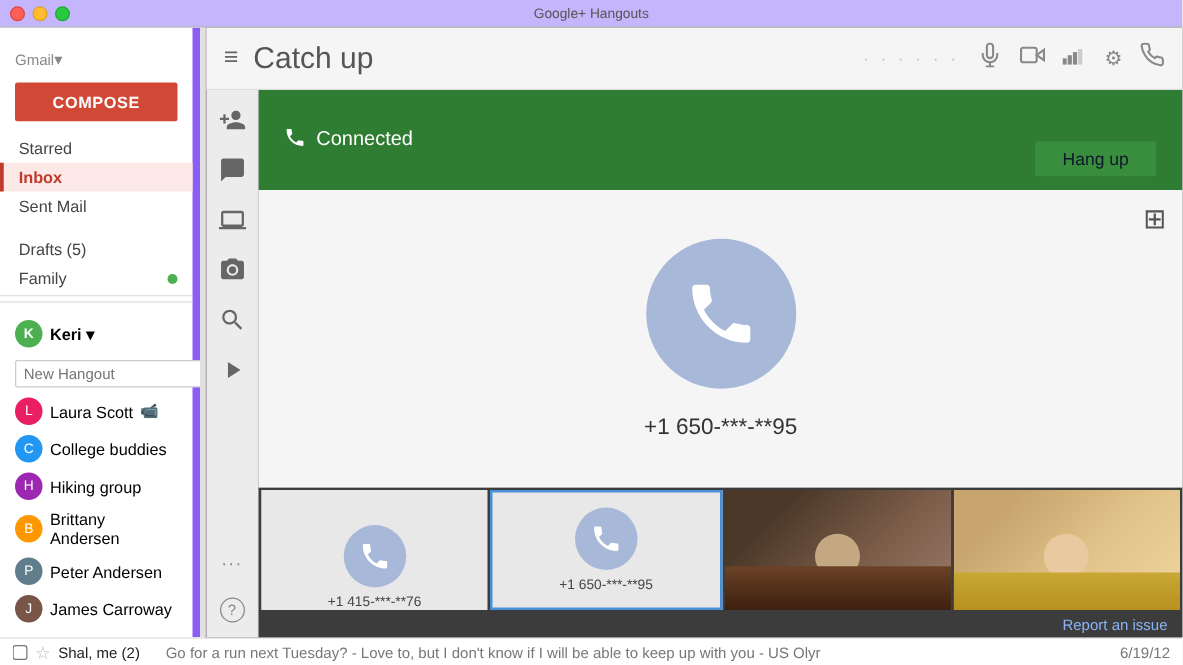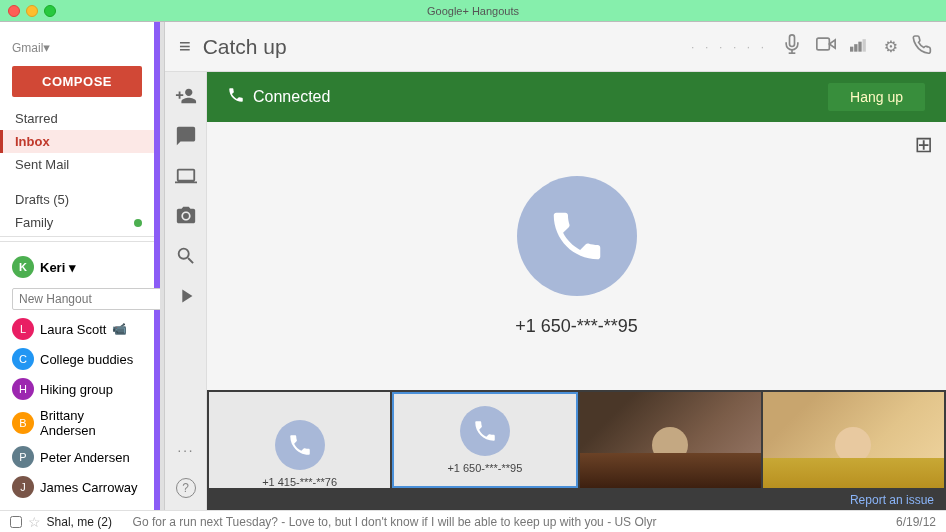--- a/index.html
+++ b/index.html
@@ -35,21 +35,21 @@
     .user-header { display: flex; align-items: center; padding: 6px 12px; gap: 6px; cursor: pointer; font-size: 13px; font-weight: bold; }
     .video-icon { color: #4caf50; font-size: 12px; }
     .h-icon { width: 36px; height: 36px; display: flex; align-items: center; justify-content: center; cursor: pointer; color: #666; font-size: 18px; border-radius: 4px; }
 
     
     .help-icon { width: 20px; height: 20px; border-radius: 50%; border: 1px solid #888; display: flex; align-items: center; justify-content: center; color: #888; font-size: 12px; cursor: pointer; margin: 6px auto; }
   </style>
 </head>
 <body>
 
-<div style="height:22px; background:#86efac; display:flex; align-items:center; padding:0 8px; border-bottom:1px solid #bbb; position:relative; flex-shrink:0;">
+<div style="height:22px; background:#c4b5fd; display:flex; align-items:center; padding:0 8px; border-bottom:1px solid #bbb; position:relative; flex-shrink:0;">
   <div class="window-controls">
     <span class="wc wc-red"></span>
     <span class="wc wc-yellow"></span>
     <span class="wc wc-green"></span>
   </div>
   <span class="top-bar-title">Google+ Hangouts</span>
 </div>
 
 <div class="main-layout">
 
@@ -118,21 +118,21 @@
       </div>
     </div>
   </div>
 
   <div style="width:4px; background:#e0e0e0; flex-shrink:0;"></div>
 
   <div style="flex:1; display:flex; flex-direction:column; background:#3c3c3c; border-left:1px solid #ccc;">
 
     <div style="display:flex; align-items:center; padding:8px 14px; background:#f5f5f5; border-bottom:1px solid #ddd; height:50px;">
       <span style="font-size:20px; color:#666; margin-right:12px; cursor:pointer;">≡</span>
-      <span style="font-size:21px; color:#555; font-weight:300; flex:1;">Catch up</span>
+      <span style="font-size:24px; color:#555; font-weight:300; flex:1;">Catch up</span>
       <div style="display:flex; align-items:center; gap:14px;">
         <span style="color:#bbb; letter-spacing:3px;">· · · · · ·</span>
         <span style="color:#888; font-size:18px; cursor:pointer;">
           <svg width="20" height="20" viewBox="0 0 24 24" fill="none" stroke="#888" stroke-width="2">
               <path d="M12 1a3 3 0 0 0-3 3v8a3 3 0 0 0 6 0V4a3 3 0 0 0-3-3z"></path>
               <path d="M19 10v2a7 7 0 0 1-14 0v-2"></path>
               <line x1="12" y1="19" x2="12" y2="23"></line>
               <line x1="8" y1="23" x2="16" y2="23"></line>
             </svg>
         </span>
@@ -204,21 +204,21 @@
 
         <div style="flex:1; background:#fff; display:flex; flex-direction:column; margin:0;">
 
           <div style="background:#2e7d32; color:#fff; display:flex; align-items:center; padding:10px 20px;">
             <span style="font-size:16px; margin-right:8px;">
               <svg width="18" height="18" viewBox="0 0 24 24" fill="#fff">
                   <path d="M6.62 10.79c1.44 2.83 3.76 5.14 6.59 6.59l2.2-2.2c.27-.27.67-.36 1.02-.24 1.12.37 2.33.57 3.57.57.55 0 1 .45 1 1V20c0 .55-.45 1-1 1-9.39 0-17-7.61-17-17 0-.55.45-1 1-1h3.5c.55 0 1 .45 1 1 0 1.25.2 2.45.57 3.57.11.35.03.74-.25 1.02l-2.2 2.2z"></path>
                 </svg>
             </span>
             <span style="font-size:16px; flex:1;">Connected</span>
-            <button style="background:#388e3c; border:1px solid #2e7d32; color:#fef9c3; padding:6px 22px; border-radius:3px; font-size:14px; cursor:pointer;">Hang up</button>
+            <button style="background:#388e3c; border:1px solid #2e7d32; color:#0f172a; padding:6px 22px; border-radius:3px; font-size:14px; cursor:pointer;margin-top:30px;">Hang up</button>
           </div>
 
           <div style="flex:1; display:flex; align-items:center; justify-content:center; flex-direction:column; background:#f5f5f5; position:relative;">
             <span style="position:absolute; top:10px; right:14px; color:#555; font-size:22px; cursor:pointer; letter-spacing:-1px;">⊞</span>
             <div style="width:120px; height:120px; border-radius:50%; background:#a8b8d8; display:flex; align-items:center; justify-content:center; margin-bottom:20px;">
               <svg width="62" height="62" viewBox="0 0 24 24" fill="#fff">
                   <path d="M6.62 10.79c1.44 2.83 3.76 5.14 6.59 6.59l2.2-2.2c.27-.27.67-.36 1.02-.24 1.12.37 2.33.57 3.57.57.55 0 1 .45 1 1V20c0 .55-.45 1-1 1-9.39 0-17-7.61-17-17 0-.55.45-1 1-1h3.5c.55 0 1 .45 1 1 0 1.25.2 2.45.57 3.57.11.35.03.74-.25 1.02l-2.2 2.2z"></path>
                 </svg>
             </div>
             <span style="font-size:18px; color:#333;">+1 650-***-**95</span>

